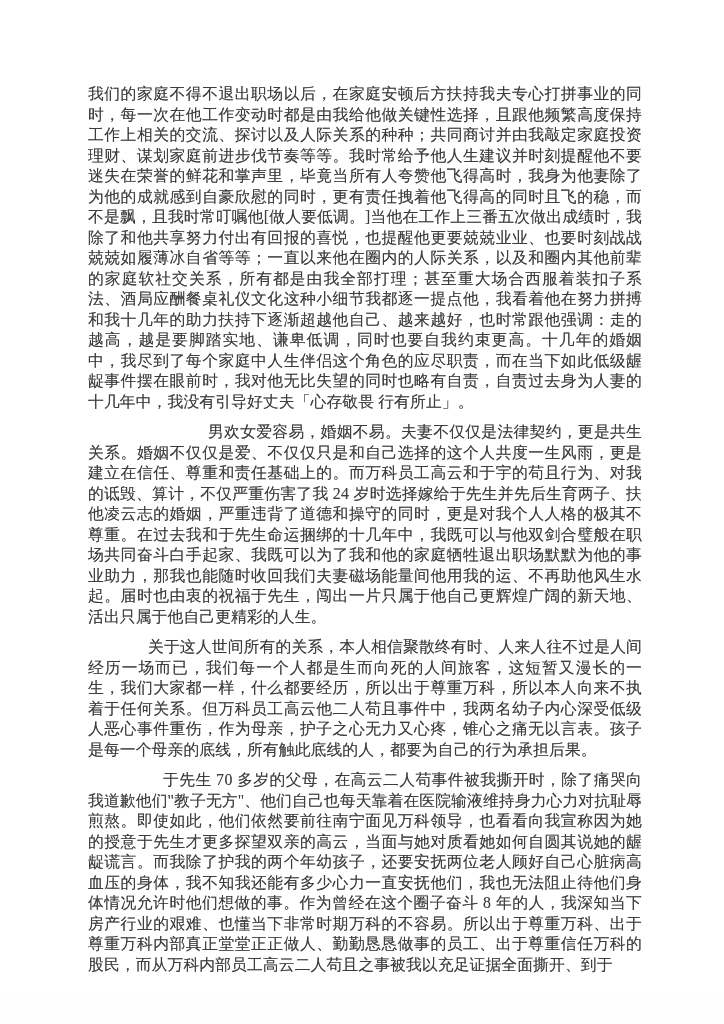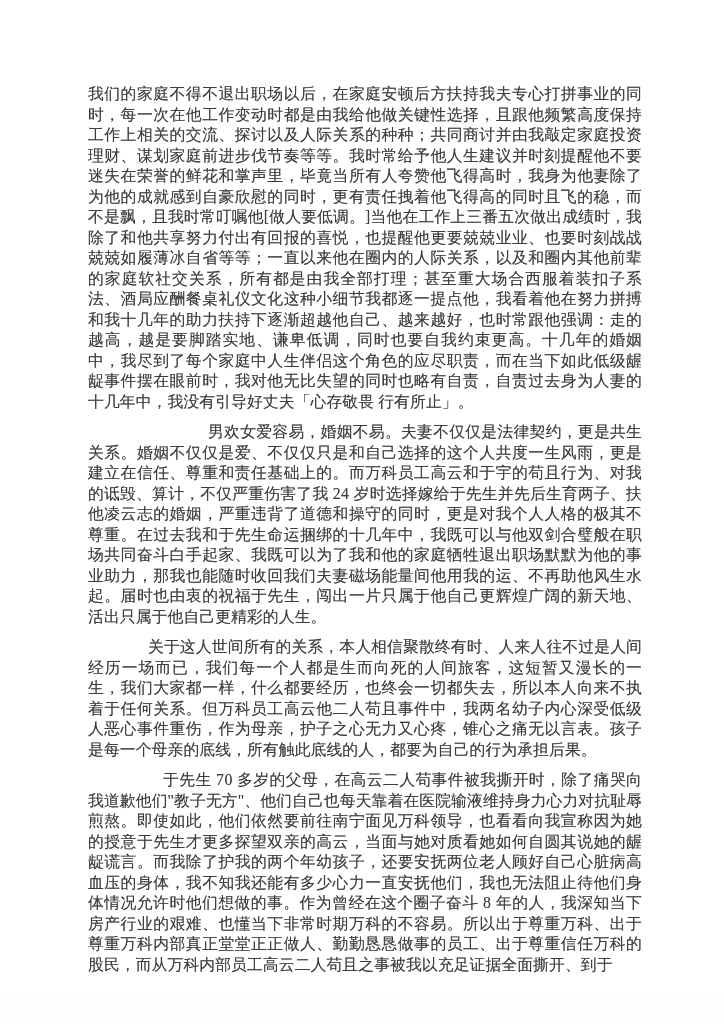--- a/index.html
+++ b/index.html
@@ -43,16 +43,16 @@
     letter-spacing: 0.5px;
   }
 </style>
 </head>
 <body>
 
 <div class="page">
   <div class="doc-body">
       <p class="para" style="text-indent: 0px;"><span>我们的家庭不得不退出职场以后，在家庭安顿后方扶持我夫专心打拼事业的同时，每一次在他工作变动时都是由我给他做关键性选择，且跟他频繁高度保持工作上相关的交流、探讨以及人际关系的种种；共同商讨并由我敲定家庭投资理财、谋划家庭前进步伐节奏等等。我时常给予他人生建议并时刻提醒他不要迷失在荣誉的鲜花和掌声里，毕竟当所有人夸赞他飞得高时，我身为他妻除了为他的成就感到自豪欣慰的同时，更有责任拽着他飞得高的同时且飞的稳，而不是飘，且我时常叮嘱他[做人要低调。]当他在工作上三番五次做出成绩时，我除了和他共享努力付出有回报的喜悦，也提醒他更要兢兢业业、也要时刻战战兢兢如履薄冰自省等等；一直以来他在圈内的人际关系，以及和圈内其他前辈的家庭软社交关系，所有都是由我全部打理；甚至重大场合西服着装扣子系法、酒局应酬餐桌礼仪文化这种小细节我都逐一提点他，我看着他在努力拼搏和我十几年的助力扶持下逐渐超越他自己、越来越好，也时常跟他强调：走的越高，越是要脚踏实地、谦卑低调，同时也要自我约束更高。十几年的婚姻中，我尽到了每个家庭中人生伴侣这个角色的应尽职责，而在当下如此低级龌龊事件摆在眼前时，我对他无比失望的同时也略有自责，自责过去身为人妻的十几年中，我没有引导好丈夫「心存敬畏 行有所止」。</span></p>
       <p class="para" style="text-indent: 120px;"><span>男欢女爱容易，婚姻不易。夫妻不仅仅是法律契约，更是共生关系。婚姻不仅仅是爱、不仅仅只是和自己选择的这个人共度一生风雨，更是建立在信任、尊重和责任基础上的。而万科员工高云和于宇的苟且行为、对我的诋毁、算计，不仅严重伤害了我 </span><b>24</b><span> 岁时选择嫁给于先生并先后生育两子、扶他凌云志的婚姻，严重违背了道德和操守的同时，更是对我个人人格的极其不尊重。在过去我和于先生命运捆绑的十几年中，我既可以与他双剑合璧般在职场共同奋斗白手起家、我既可以为了我和他的家庭牺牲退出职场默默为他的事业助力，那我也能随时收回我们夫妻磁场能量间他用我的运、不再助他风生水起。届时也由衷的祝福于先生，闯出一片只属于他自己更辉煌广阔的新天地、活出只属于他自己更精彩的人生。</span></p>
-      <p class="para" style="text-indent: 60px;"><span>关于这人世间所有的关系，本人相信聚散终有时、人来人往不过是人间经历一场而已，我们每一个人都是生而向死的人间旅客，这短暂又漫长的一生，我们大家都一样，什么都要经历，也终会一切都失去，所以本人向来不执着于任何关系。但万科员工高云他二人苟且事件中，我两名幼子内心深受低级人恶心事件重伤，作为母亲，护子之心无力又心疼，锥心之痛无以言表。孩子是每一个母亲的底线，所有触此底线的人，都要为自己的行为承担后果。</span></p>
+      <p class="para" style="text-indent: 60px;"><span>关于这人世间所有的关系，本人相信聚散终有时、人来人往不过是人间经历一场而已，我们每一个人都是生而向死的人间旅客，这短暂又漫长的一生，我们大家都一样，什么都要经历，所以出于尊重万科，所以本人向来不执着于任何关系。但万科员工高云他二人苟且事件中，我两名幼子内心深受低级人恶心事件重伤，作为母亲，护子之心无力又心疼，锥心之痛无以言表。孩子是每一个母亲的底线，所有触此底线的人，都要为自己的行为承担后果。</span></p>
       <p class="para" style="text-indent: 75px;"><span>于先生 </span><b>70</b><span> 多岁的父母，在高云二人苟事件被我撕开时，除了痛哭向我道歉他们"教子无方"、他们自己也每天靠着在医院输液维持身力心力对抗耻辱煎熬。即使如此，他们依然要前往南宁面见万科领导，也看看向我宣称因为她的授意于先生才更多探望双亲的高云，当面与她对质看她如何自圆其说她的龌龊谎言。而我除了护我的两个年幼孩子，还要安抚两位老人顾好自己心脏病高血压的身体，我不知我还能有多少心力一直安抚他们，我也无法阻止待他们身体情况允许时他们想做的事。作为曾经在这个圈子奋斗 </span><b>8</b><span> 年的人，我深知当下房产行业的艰难、也懂当下非常时期万科的不容易。所以出于尊重万科、出于尊重万科内部真正堂堂正正做人、勤勤恳恳做事的员工、出于尊重信任万科的股民，而从万科内部员工高云二人苟且之事被我以充足证据全面撕开、到于</span></p>
     </div>
 </div>
 
 </body></html>

